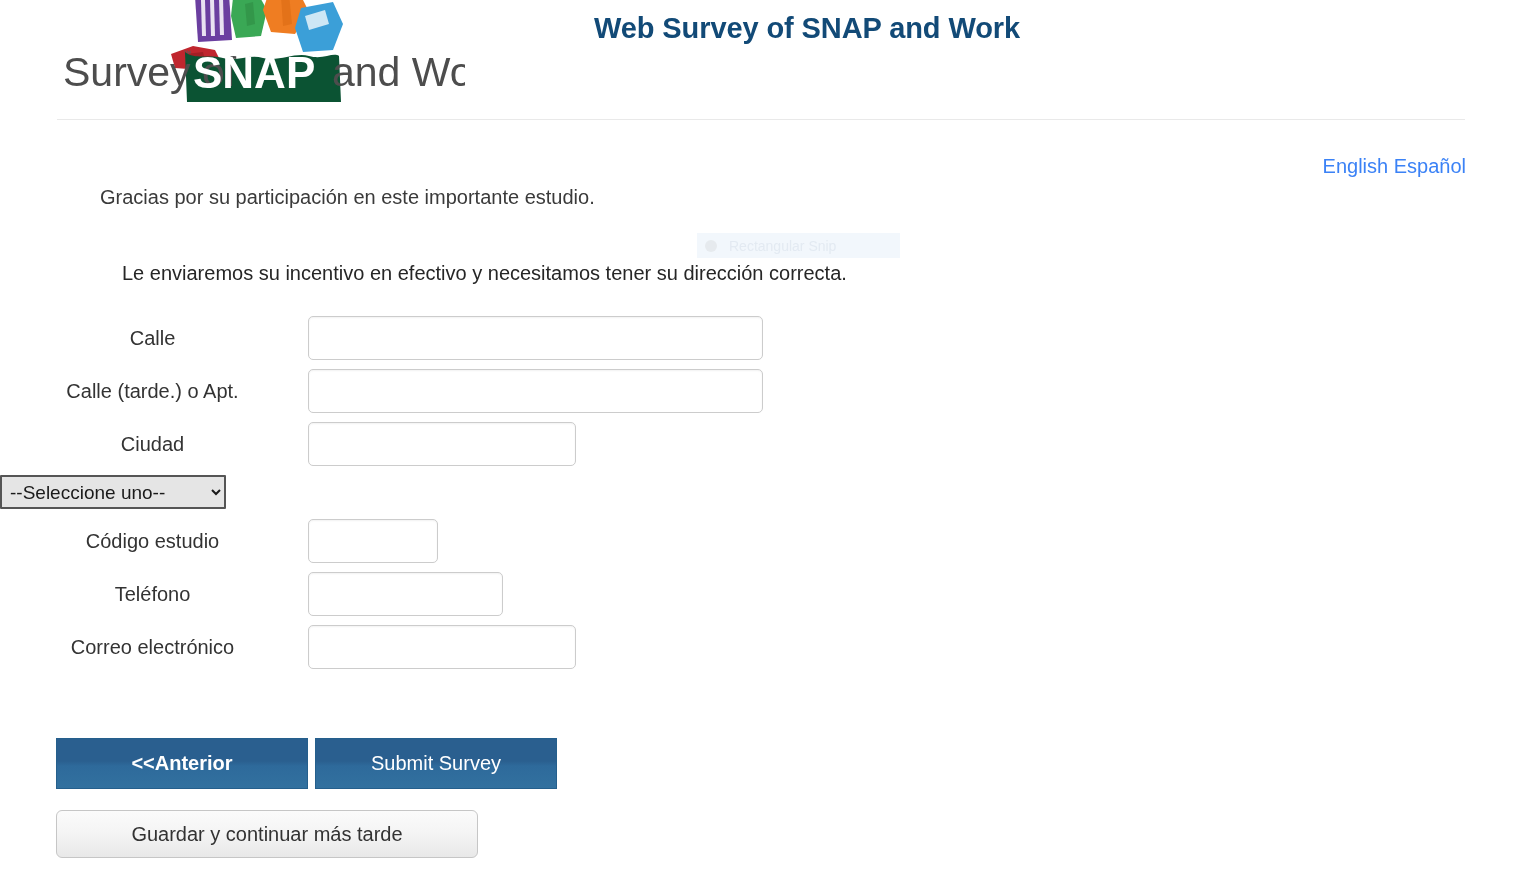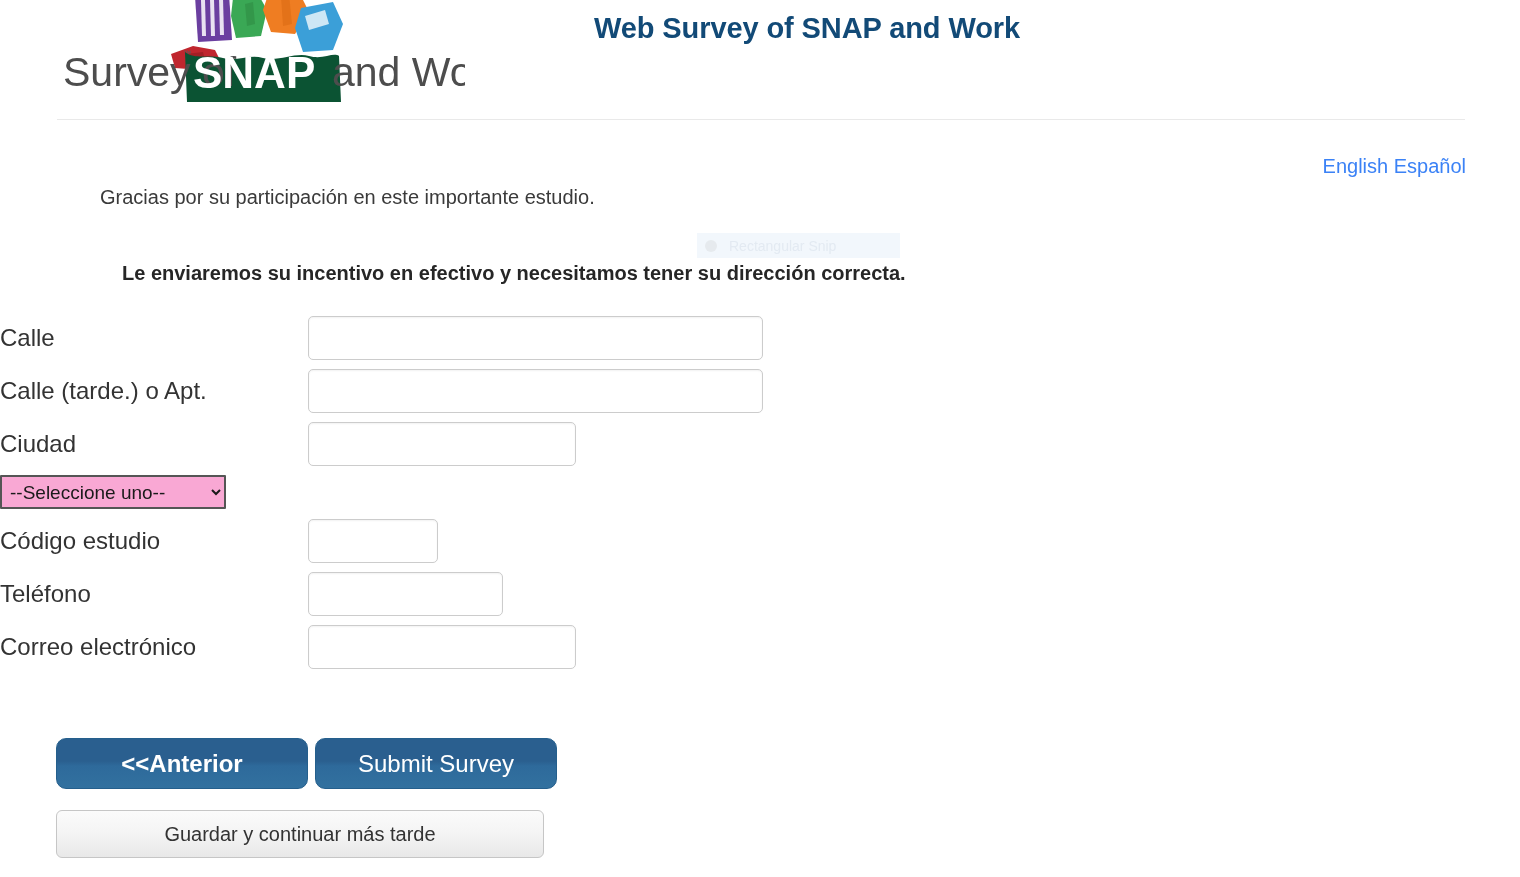--- a/index.html
+++ b/index.html
@@ -103,41 +103,41 @@
     color: #e3eaf2;
     white-space: nowrap;
   }
 
   
   #notice {
     position: absolute;
     left: 122px;
     top: 262px;
     font-size: 20px;
-    font-weight: bold;
+    font-weight: normal;
     color: #262626;
     white-space: nowrap;
   }
 
   
   #form {
     position: absolute;
     left: 0;
     top: 316px;
     width: 100%;
   }
   .form-row {
     display: flex;
     align-items: center;
     margin-bottom: 9px;
   }
   .field-label {
     width: 308px;
-    text-align: left;
-    font-size: 24px;
+    text-align: center;
+    font-size: 20px;
     color: #333333;
     padding-right: 3px;
     white-space: nowrap;
   }
   .text-input {
     height: 44px;
     border: 1px solid #cccccc;
     border-radius: 5px;
     background: #ffffff;
     box-shadow: inset 0 1px 2px rgba(0,0,0,0.055);
@@ -151,21 +151,21 @@
   .w-city     { width: 268px; }
   .w-zip      { width: 130px; }
   .w-phone    { width: 195px; }
   .w-email    { width: 268px; }
 
   .select-input {
     height: 34px;
     width: 226px;
     border: 2px solid #555555;
     border-radius: 1px;
-    background: #f9a8d4;
+    background: #e5e5e5;
     font-size: 19px;
     font-family: "Liberation Sans", sans-serif;
     color: #1a1a1a;
     padding: 0 4px;
     outline: none;
   }
   .row-select { margin-bottom: 10px; }
 
   
   #button-area {
@@ -174,34 +174,34 @@
     top: 738px;
   }
   #button-row {
     display: flex;
     gap: 7px;
   }
   .btn-blue {
     width: 252px;
     height: 51px;
     border: 1px solid #255f8c;
-    border-radius: 10px;
+    border-radius: 0;
     background: linear-gradient(to bottom, #2a5f8f 0%, #2a5f8f 45%, #2e6a9b 55%, #32719f 100%);
     color: #ffffff;
-    font-size: 24px;
+    font-size: 20px;
     font-family: "Liberation Sans", sans-serif;
     cursor: pointer;
     padding: 0;
   }
   .btn-blue.b-prev { font-weight: bold; }
   .btn-blue.b-submit { width: 242px; }
 
   #btn-save {
     margin-top: 21px;
-    width: 488px;
+    width: 422px;
     height: 48px;
     border: 1px solid #c6c6c6;
     border-radius: 6px;
     background: linear-gradient(to bottom, #fbfbfb 0%, #f4f4f4 50%, #e8e8e8 100%);
     color: #333333;
     font-size: 20px;
     font-family: "Liberation Sans", sans-serif;
     cursor: pointer;
     padding: 0;
   }

